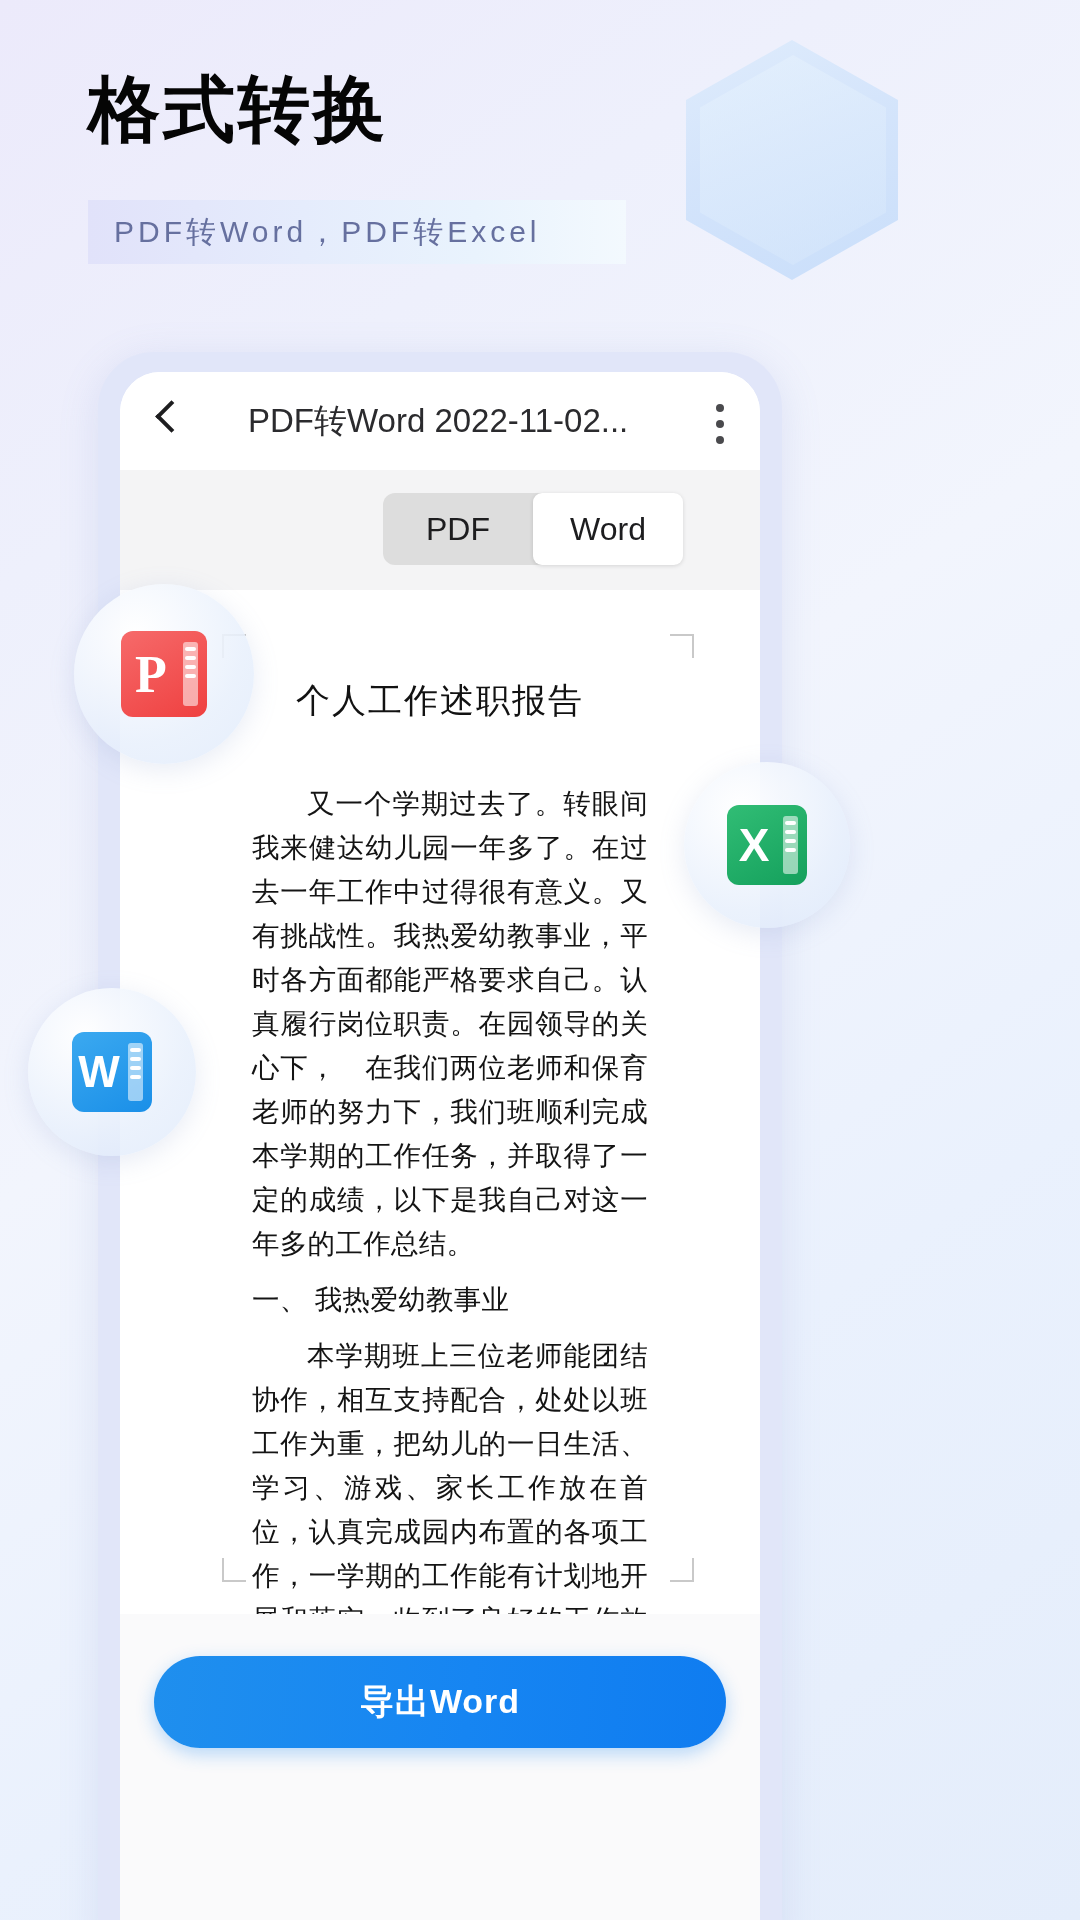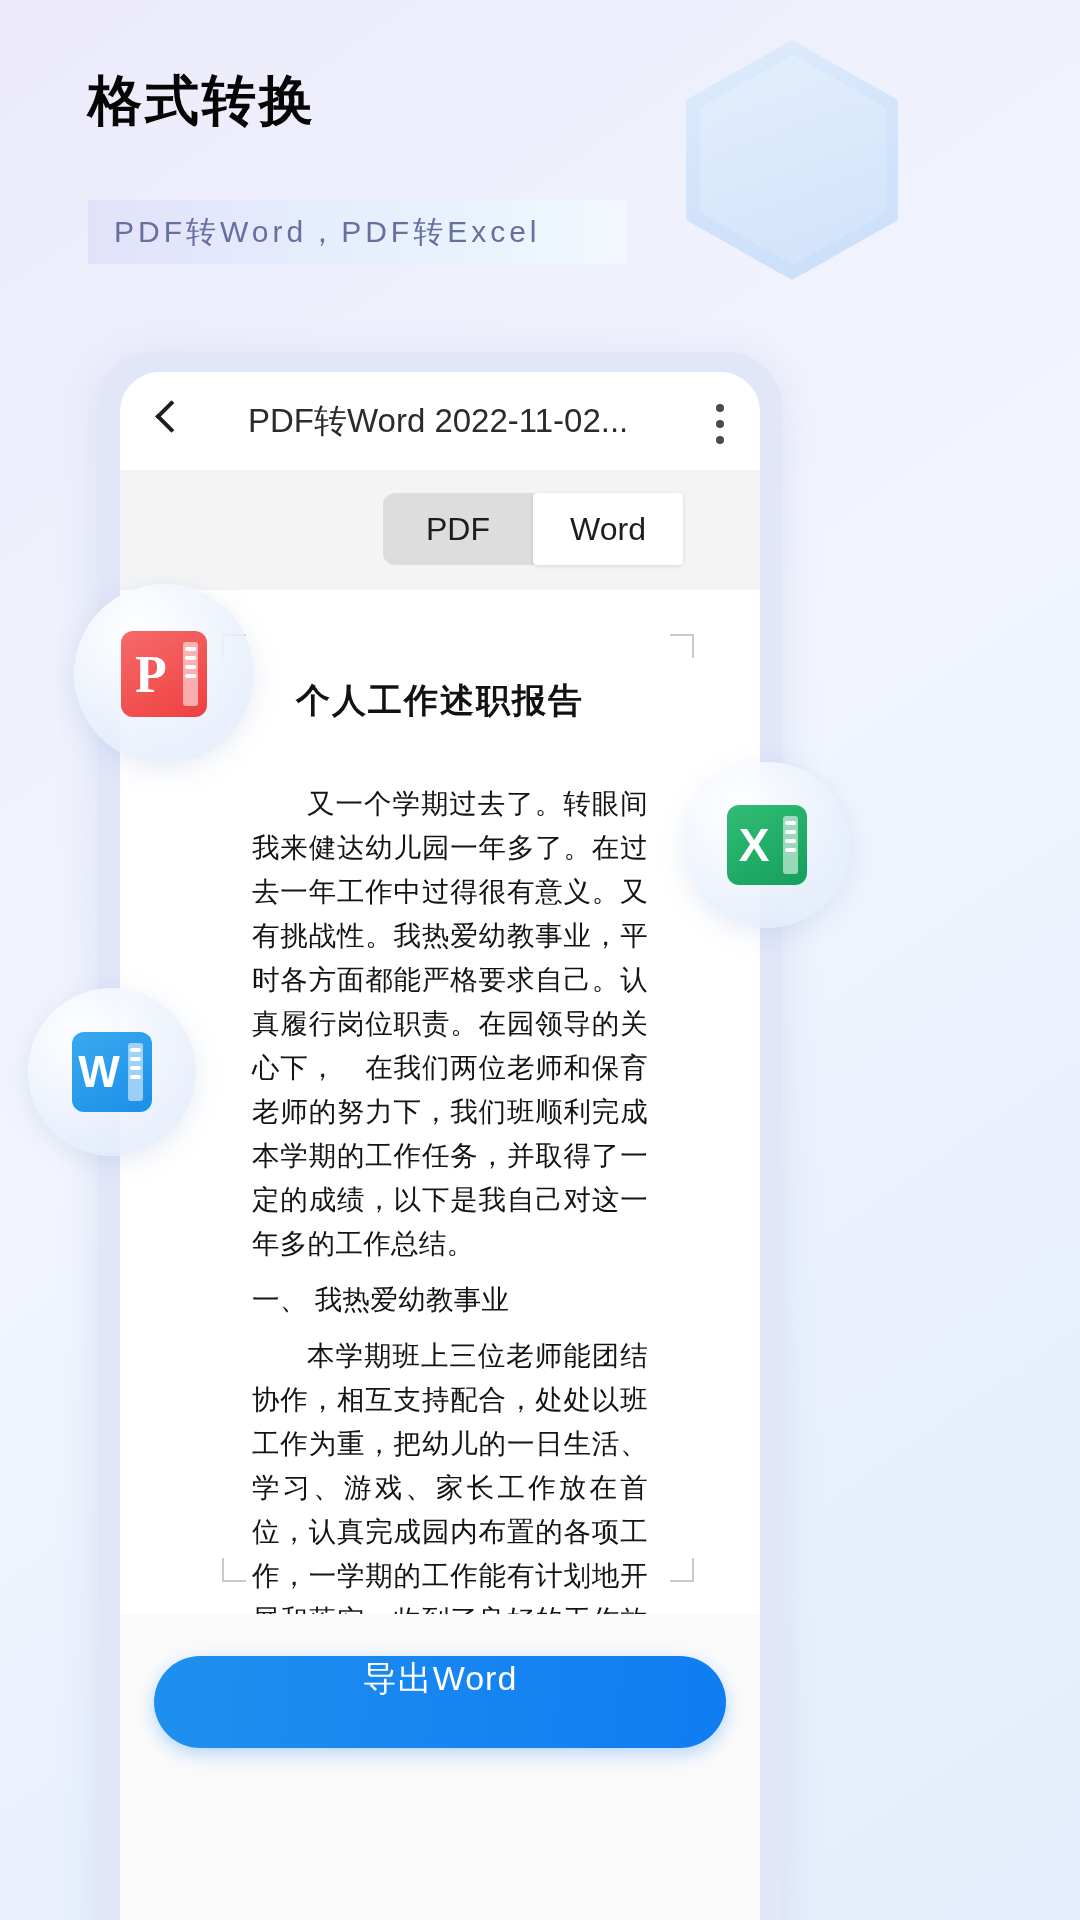--- a/index.html
+++ b/index.html
@@ -17,21 +17,21 @@
   }
   .hex2{
     position:absolute;left:700px;top:55px;width:186px;height:210px;
     background:linear-gradient(160deg,#e7f2fd 0%,#d5e6fb 100%);
     clip-path:polygon(50% 0%,100% 25%,100% 75%,50% 100%,0% 75%,0% 25%);
     opacity:.6;
   }
   
   .headline{
     position:absolute;left:88px;top:72px;
-    font-size:54px;font-weight:bold;color:#050505;letter-spacing:3px;
+    font-size:72px;font-weight:bold;color:#050505;letter-spacing:3px;
     font-family:"Liberation Sans","DejaVu Sans",sans-serif;
     line-height:1.05;
   }
   .subband{
     position:absolute;left:88px;top:200px;width:538px;height:64px;
     background:linear-gradient(90deg,#e1e2fa 0%,#e5ecfc 40%,#e9f3fd 72%,#f3f9fe 100%);
     display:flex;align-items:center;
   }
   .subband span{
     font-size:30px;color:#66709f;letter-spacing:4px;padding-left:26px;
@@ -73,53 +73,54 @@
   }
   .seg{
     position:absolute;left:263px;top:23px;width:300px;height:72px;
     background:#dddddd;border-radius:12px;display:flex;
   }
   .seg div{
     flex:1;display:flex;align-items:center;justify-content:center;
     font-size:32px;color:#1d1d1f;cursor:pointer;
     font-family:"Liberation Sans","DejaVu Sans",sans-serif;
   }
-  .seg .on{background:#fff;border-radius:4px;box-shadow:0 1px 4px rgba(0,0,0,.13);}
+  .seg .on{background:#fff;border-radius:9px;box-shadow:0 1px 4px rgba(0,0,0,.13);}
   
   .page{
     position:absolute;left:16px;top:218px;width:608px;height:1024px;background:#fff;
     overflow:hidden;
   }
   .crop{position:absolute;width:22px;height:22px;border:2px solid #c9c9c9;}
   .crop.tl{left:86px;top:44px;border-right:none;border-bottom:none;}
   .crop.tr{right:50px;top:44px;border-left:none;border-bottom:none;}
   .crop.bl{left:86px;bottom:32px;border-right:none;border-top:none;}
   .crop.br{right:50px;bottom:32px;border-left:none;border-top:none;}
   .doctitle{
     position:absolute;left:0;top:88px;width:608px;text-align:center;
-    font-size:34px;font-weight:bold;color:#121212;letter-spacing:2px;
+    font-size:34px;font-weight:normal;color:#121212;letter-spacing:2px;
     font-family:"Liberation Serif","DejaVu Serif",serif;
   }
   .docbody{
     position:absolute;left:104px;top:180px;width:420px;
     font-family:"Liberation Serif","DejaVu Serif",serif;
     font-size:27.5px;line-height:44px;color:#141414;letter-spacing:.3px;
     text-align:justify;
   }
   .docbody p{margin:12px;}
   .indent{text-indent:2em;}
   
   .btnzone{
     position:absolute;left:0;top:1242px;width:640px;height:338px;background:#fafafb;
   }
   .expbtn{
     position:absolute;left:34px;top:42px;width:572px;height:92px;border-radius:46px;
     background:linear-gradient(96deg,#1f8fee 0%,#1685f2 55%,#0f7cf0 100%);
-    display:flex;justify-content:center;cursor:pointer;
+    display:flex;align-items:center;justify-content:center;cursor:pointer;
     box-shadow:0 6px 18px rgba(22,133,242,.3);
+    font-weight:bold;
   }
   .expbtn span{font-size:34px;color:#fff;letter-spacing:1px;
     font-family:"Liberation Sans","DejaVu Sans",sans-serif;}
   
   .halo{
     position:absolute;border-radius:50%;
     background:radial-gradient(circle at 34% 28%,rgba(255,255,255,.96),rgba(232,240,252,.86) 62%,rgba(219,231,250,.72) 100%);
     box-shadow:0 6px 26px rgba(130,150,200,.18);
     display:flex;align-items:center;justify-content:center;
   }

